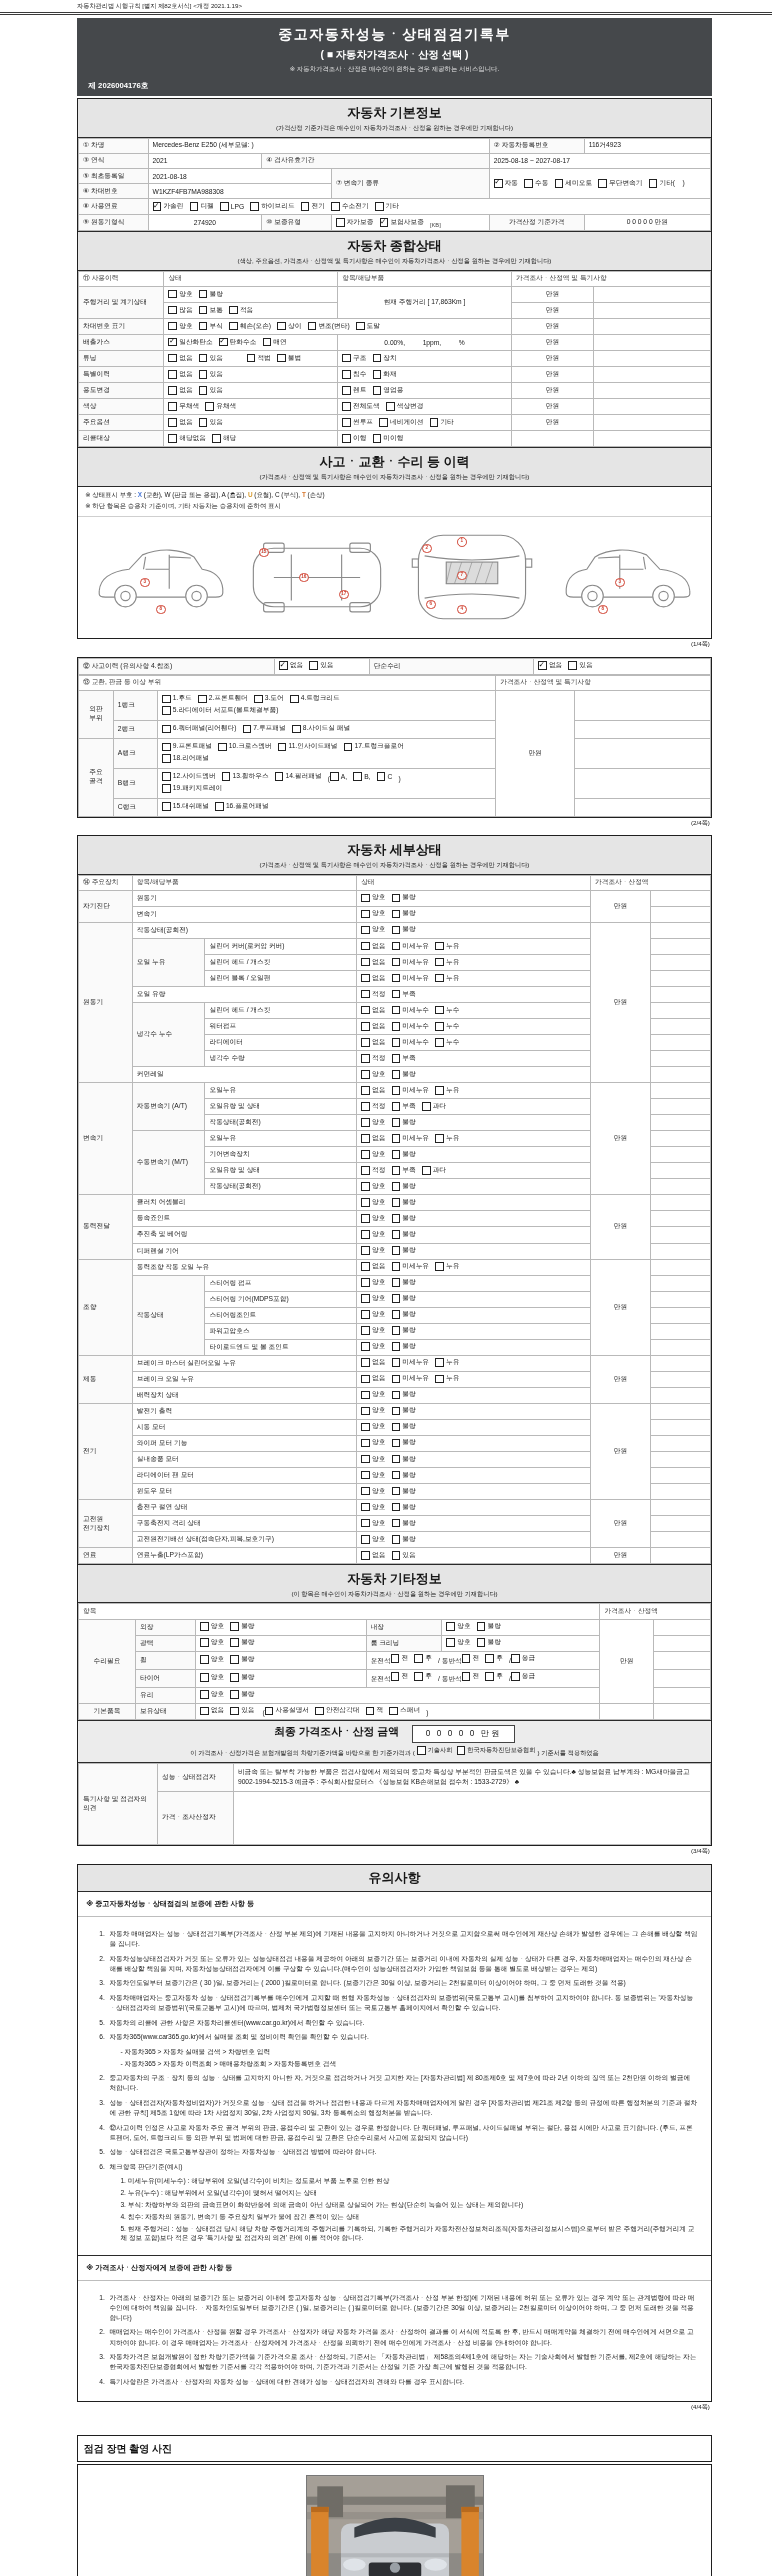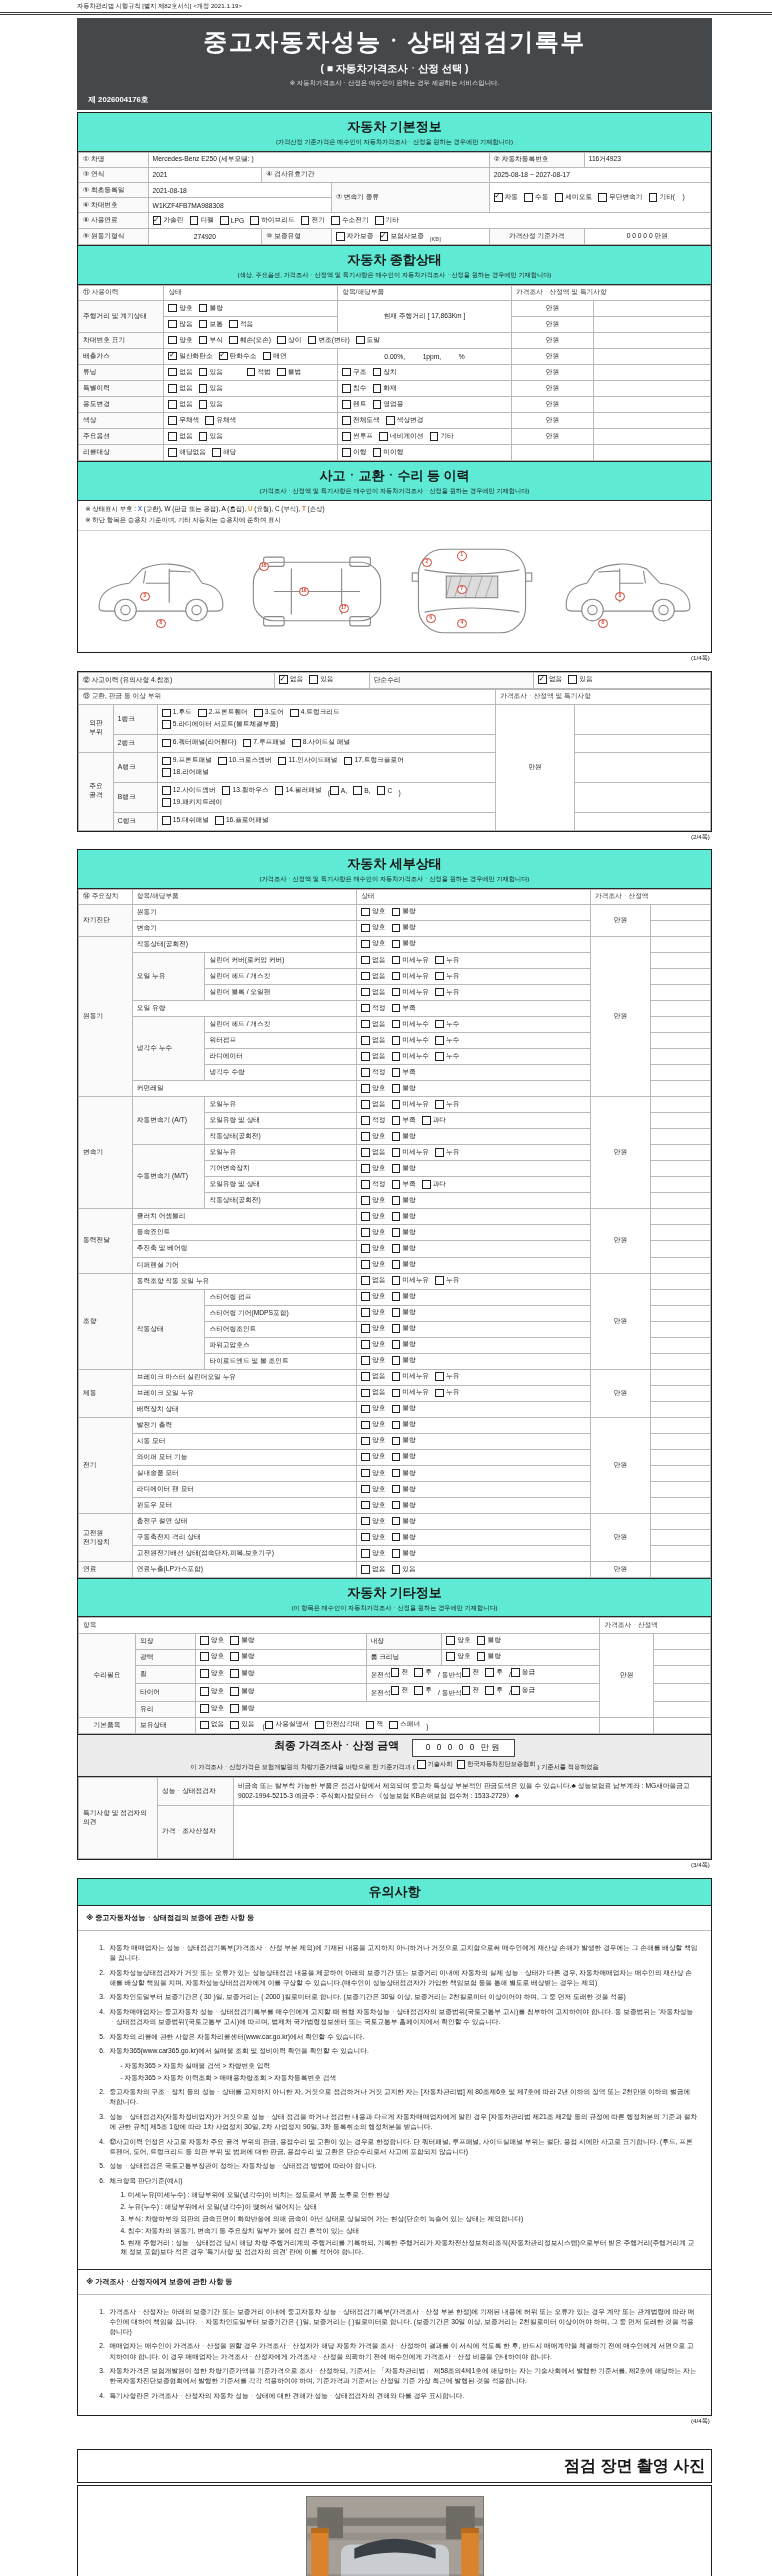--- a/index.html
+++ b/index.html
@@ -3,27 +3,27 @@
 <meta charset="utf-8">
 <style>
   html,body{margin:0;padding:0}
   body{width:773px;background:#fff;color:#161616;font-family:"Liberation Sans","DejaVu Sans",sans-serif;font-size:6.7px}
   .formref{font-size:6.2px;color:#222;padding:1.5px 0 1px 77px}
   .rule1{height:1px;background:#3a3a3a}
   .rule2{height:0.5px;background:#3a3a3a;margin-top:1px}
   .wrap{width:635px;margin-left:77px}
   
   .hdr{background:#45484b;color:#fff;padding:8.2px 11.3px 5.2px;margin-top:4.1px}
-  .hdr .t1{text-align:center;font-size:24px;font-weight:bold;letter-spacing:1.5px}
+  .hdr .t1{text-align:center;font-size:14px;font-weight:bold;letter-spacing:1.5px}
   .hdr .t2{text-align:center;font-size:10.3px;font-weight:bold;margin-top:4px}
   .hdr .t3{text-align:center;font-size:6.4px;color:#e6e6e6;margin-top:2.6px}
   .hdr .docno{font-size:7.7px;font-weight:bold;margin-top:7.2px}
   .page{border:1.5px solid #1f1f1f;background:#fff;margin-top:2.1px}
   .pgmark{text-align:right;font-size:6.2px;color:#222;padding:1.5px 2.1px 5.2px}
-  .sechead{background:#5eead4;text-align:center;padding:4.6px 0 3.6px;border-bottom:1px solid #2a2a2a}
+  .sechead{background:#e5e5e5;text-align:center;padding:4.6px 0 3.6px;border-bottom:1px solid #2a2a2a}
   .sechead .t{font-size:13px;font-weight:bold}
   .sechead .n{font-size:6.2px;margin-top:2.1px}
   table{width:100%;border-collapse:collapse;table-layout:fixed}
   td{border:0.5px solid #b9b9b9;padding:2.6px 4.1px;font-size:6.7px;vertical-align:middle;word-break:keep-all}
   tr.hrow td{font-weight:normal;background:#fff;color:#333}
   .lbl{background:#fafafa}
   .price{text-align:center}
   .ctr{text-align:center}
   tr.secstart > td{border-top:1px solid #8f8f8f}
   .cb{display:inline-block;width:6.7px;height:6.7px;border:0.8px solid #222;background:#fff;position:relative;flex:none}
@@ -48,21 +48,21 @@
   .whatbox{margin:12.4px auto 8.2px;width:242px;border:1px solid #222;text-align:center;font-weight:bold;font-size:11.3px;padding:6.7px 3.1px}
   .whattext{padding:0 24px 14.4px;line-height:1.55;font-size:6.7px}
   
   .fpband{background:#ececec;border-top:1px solid #2a2a2a;border-bottom:1px solid #2a2a2a;padding:4.6px 0 4.1px;text-align:center}
   .fprow{display:flex;align-items:flex-start;justify-content:center;gap:13.4px}
   .fplabel{font-size:10.8px;font-weight:bold}
   .fpvalue{border:0.8px solid #444;background:#fff;padding:2.1px 12.4px;font-size:8.2px;letter-spacing:2.1px}
   .fpnote{font-size:6.2px;margin-top:3.6px}
   .fpnote .opt{margin:0 2.1px}
   
-  .titlebox{border:1.5px solid #1f1f1f;margin-top:17.5px;padding:5.7px;text-align:right;font-weight:bold;font-size:16px;background:#fff}
+  .titlebox{border:1.5px solid #1f1f1f;margin-top:17.5px;padding:5.7px;text-align:left;font-weight:bold;font-size:10px;background:#fff}
   .photos{display:flex;flex-direction:column;align-items:center;gap:5.2px;padding:9.3px 0 10.3px}
   .photo{border:0.5px solid #777;display:block}
   svg{display:block}
 </style>
 </head>
 <body>
 
 <div class="formref">자동차관리법 시행규칙 [별지 제82호서식] &lt;개정 2021.1.19&gt;</div>
 <div class="rule1"></div>
 <div class="rule2"></div>

